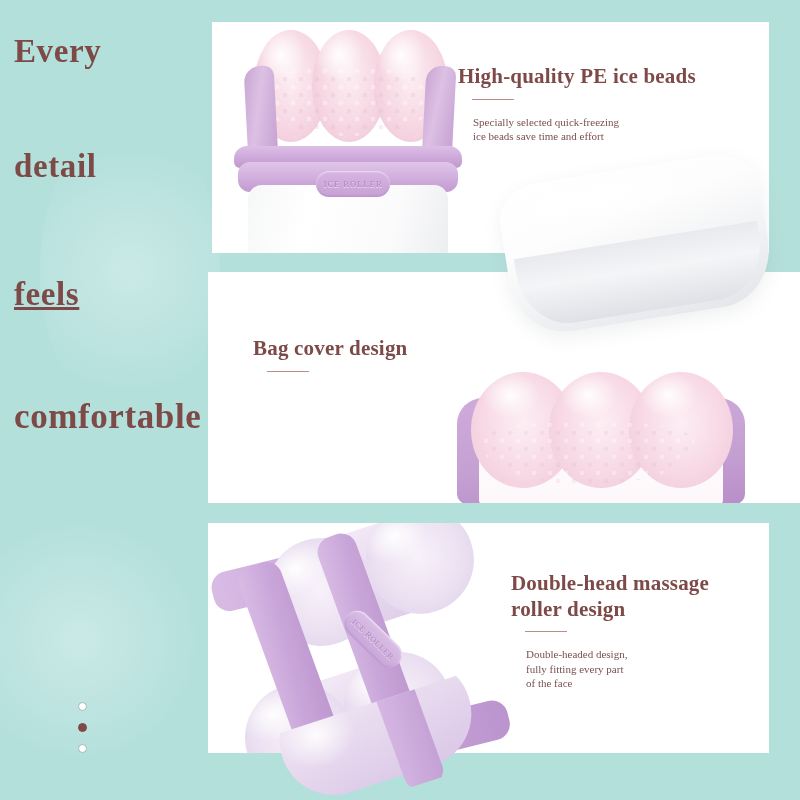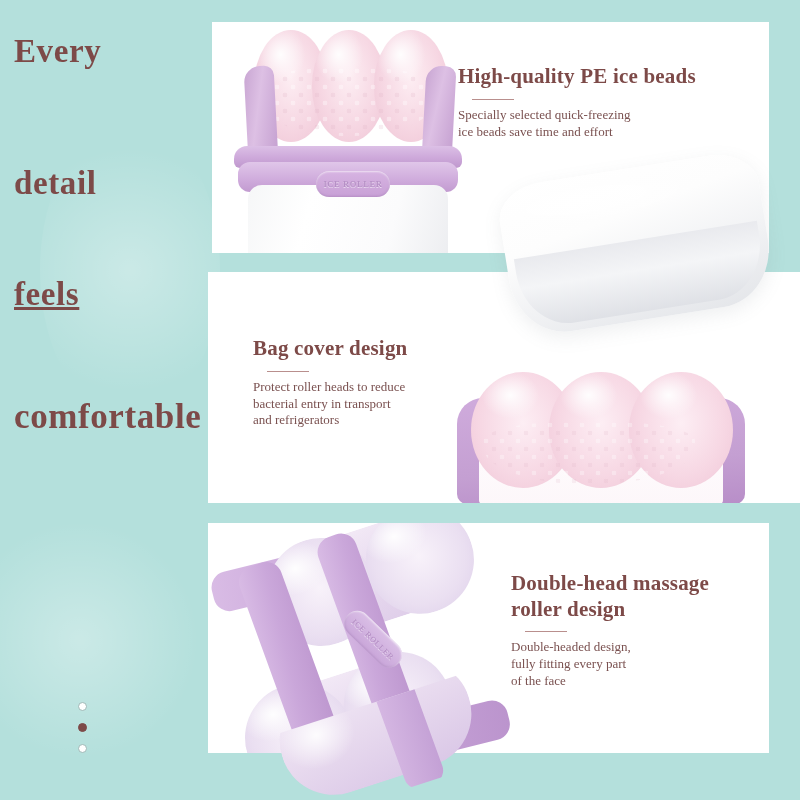--- a/index.html
+++ b/index.html
@@ -34,21 +34,21 @@
     position: absolute;
     left: 14px;
     color: #7d4a48;
     font-size: 33px;
     font-weight: bold;
     letter-spacing: 0.6px;
     white-space: nowrap;
     line-height: 1;
   }
   .hw-0 { top: 35px; }
-  .hw-1 { top: 167px; }
+  .hw-1 { top: 150px; }
   .hw-2 { top: 278px; text-decoration: underline; }
   .hw-3 { top: 399px; font-size: 35px; }
 
   
   #pager-dots {
     position: absolute;
     left: 78px;
     top: 702px;
     width: 18px;
   }
@@ -91,23 +91,23 @@
     margin: 0;
     white-space: pre-line;
   }
   .copy .rule {
     width: 42px;
     height: 1px;
     background: #b98f8d;
     margin: 9px 0 7px 14px;
   }
   .copy .body {
-    font-size: 13px;
+    font-size: 11px;
     line-height: 1.30;
-    margin: 0;
+    margin: 15px;
     color: #7a5150;
     white-space: pre-line;
   }
   #copy-1 { left: 246px; top: 42px;  width: 300px; }
   #copy-2 { left: 45px;  top: 64px;  width: 250px; }
   #copy-3 { left: 303px; top: 48px;  width: 250px; }
 
   
 
   
@@ -447,23 +447,20 @@
       <div class="rule"></div>
       <p class="body">Specially selected quick-freezing
 ice beads save time and effort</p>
     </div>
   </div>
 
   <div class="panel" id="panel-2">
     <div class="copy" id="copy-2">
       <p class="heading">Bag cover design</p>
       <div class="rule"></div>
-      <p class="body">Protect roller heads to reduce
-bacterial entry in transport
-and refrigerators</p>
     </div>
 
     <div id="roller-wide">
       <div class="frame"></div>
       <div class="frame-inner"></div>
       <div class="beads">
         <div class="wlobe w1"></div>
         <div class="wlobe w2"></div>
         <div class="wlobe w3"></div>
       </div>

